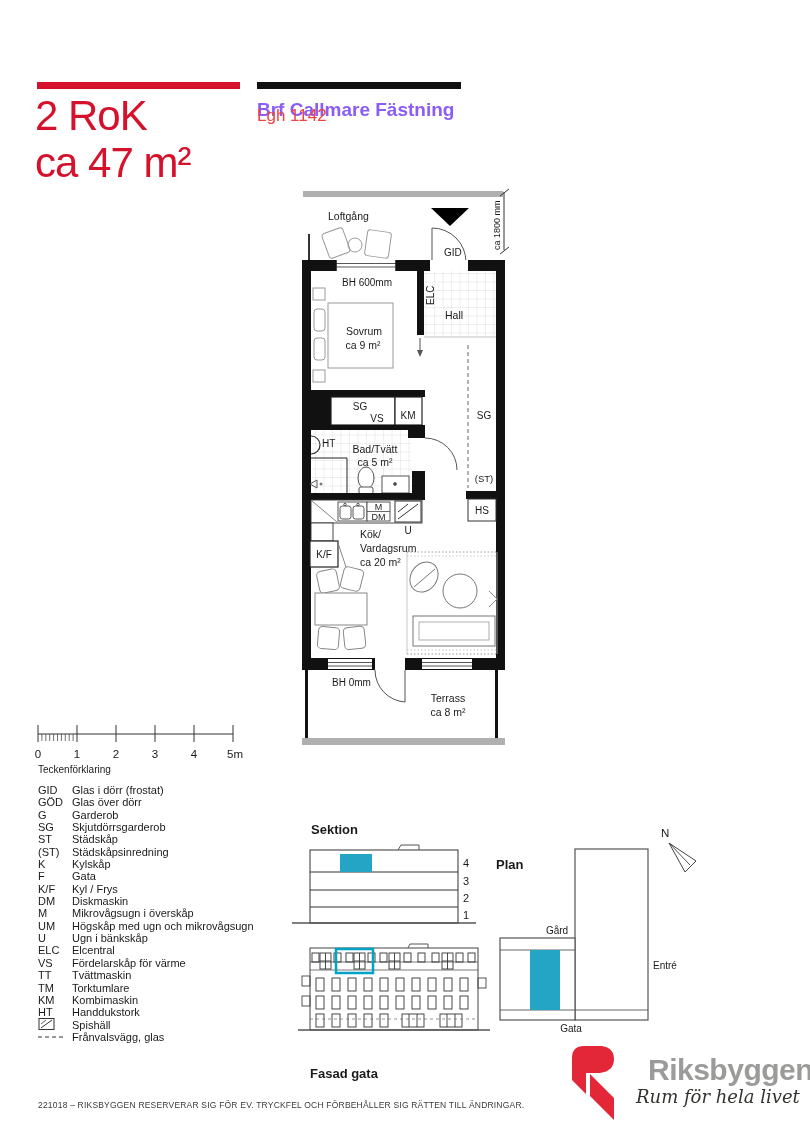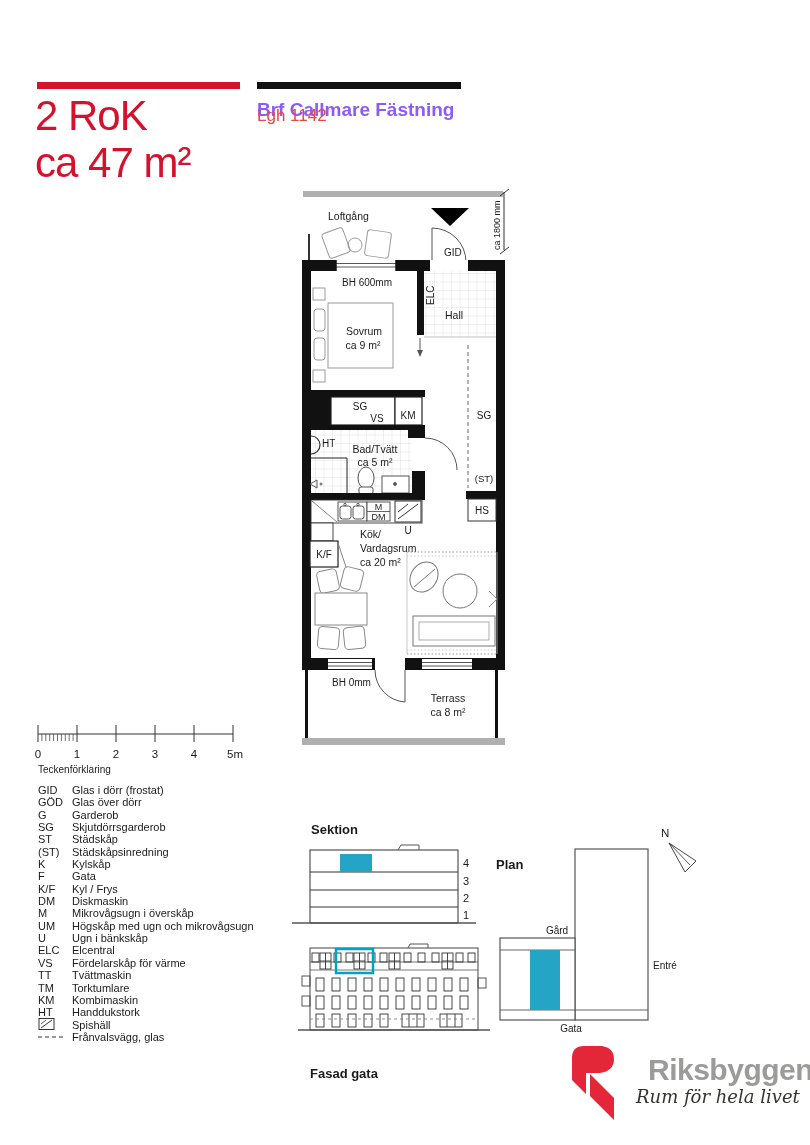--- a/index.html
+++ b/index.html
@@ -458,20 +458,21 @@
     <g fill="none" stroke="#444" stroke-width="0.9">
       <rect x="12" y="38" width="8" height="10"></rect>
         <rect x="12" y="58" width="8" height="10"></rect>
       <rect x="188" y="40" width="8" height="10"></rect>
     </g>
     <rect x="46" y="11" width="37" height="24" fill="none" stroke="#00a3c8" stroke-width="2.5"></rect>
     <line x1="8" y1="92" x2="200" y2="92" stroke="#555" stroke-width="1.3"></line>
   </svg>
   <div class="abs diag-title" style="left:310px;top:1034px;margin-top:32px;">Fasad gata</div>
 
+  <div class="abs fineprint">221018 – RIKSBYGGEN RESERVERAR SIG FÖR EV. TRYCKFEL OCH FÖRBEHÅLLER SIG RÄTTEN TILL ÄNDRINGAR.</div>
 
   <svg class="abs" style="left:568px;top:1044px;" width="50" height="78" viewBox="0 0 50 78">
     <path d="M4 14 Q4 2 16 2 L34 2 Q46 4 46 15 Q46 27 32 29 L18 29 L18 50 L4 36 Z" fill="#e32638"></path>
     <path d="M22 30 L46 54 L46 76 L22 52 Z" fill="#e32638"></path>
   </svg>
   <div class="abs logo-name">Riksbyggen</div>
   <div class="abs logo-tagline">Rum för hela livet</div>
 
 </div>
 

